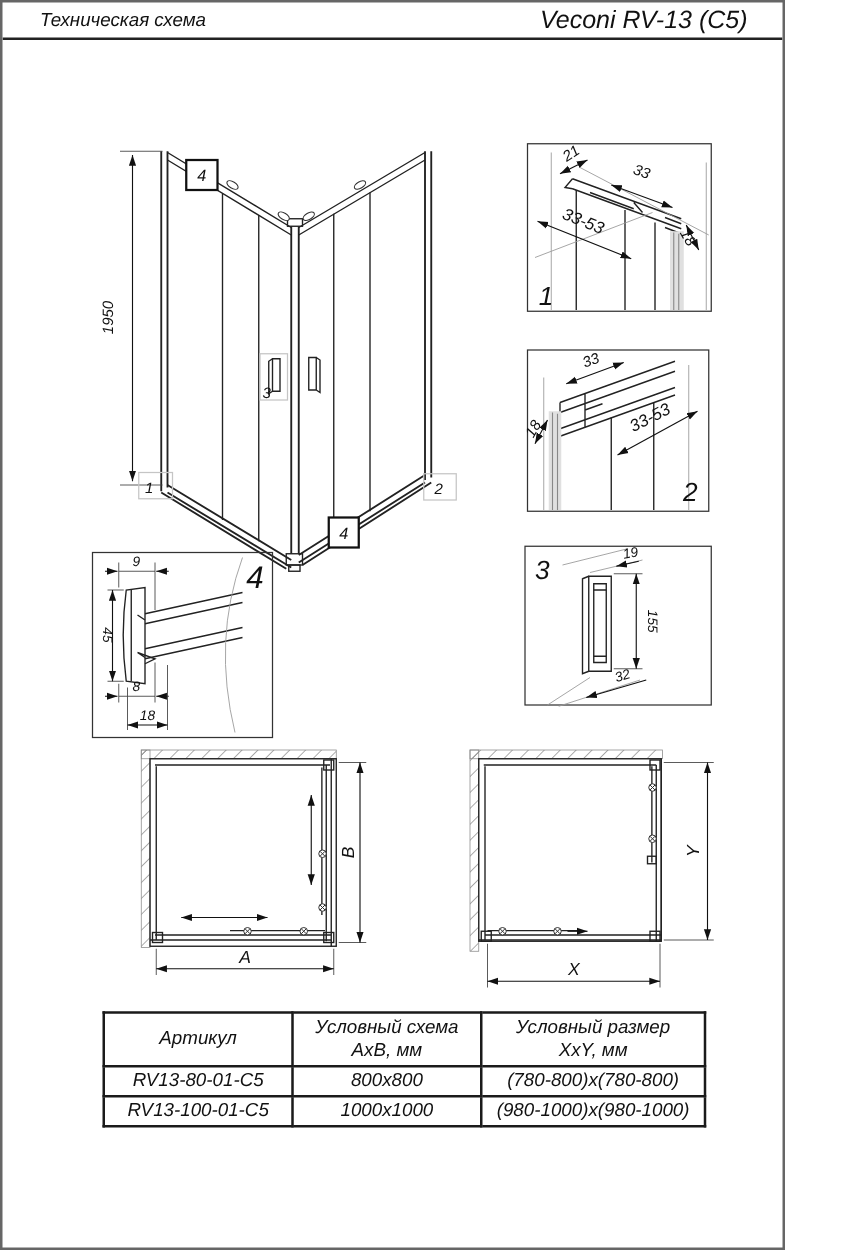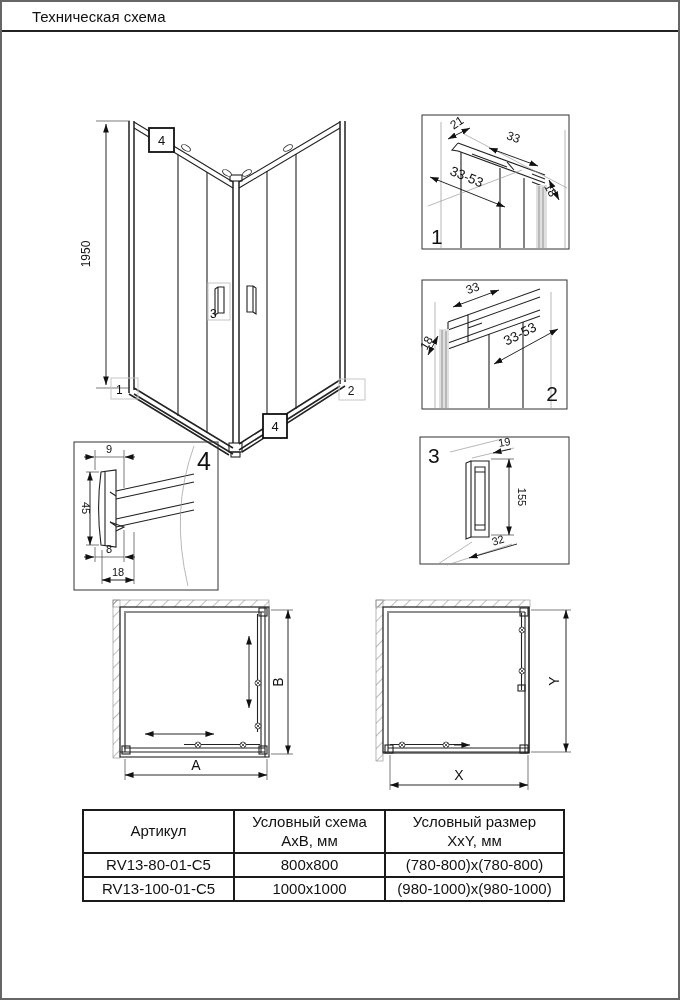--- a/index.html
+++ b/index.html
@@ -1,17 +1,17 @@
 <!DOCTYPE html>
 <html><head>
 <meta charset="utf-8">
 <style>
   html,body{margin:0;padding:0;background:#fff;}
-  .page{position:relative;width:680px;height:1000px;background:#fff;box-sizing:border-box;
-        border:2px solid #666;font-family:"Liberation Sans",sans-serif;overflow:hidden;}
+  .page{position:relative;width:628px;height:1000px;background:#fff;box-sizing:border-box;
+        border:2px solid #666;font-family:"Liberation Sans",sans-serif;overflow:hidden;font-style:italic;}
   .hdr{position:absolute;left:0;top:0;width:100%;height:30px;border-bottom:2px solid #222;
        box-sizing:border-box;display:flex;justify-content:space-between;align-items:center;
        padding:0 28px 0 30px;}
   .hdr-left{font-size:15px;color:#111;}
   .hdr-right{font-size:20px;color:#111;}
   svg.draw{position:absolute;left:0;top:0;}
   .ln{stroke:#222;stroke-width:1.1;fill:none;}
   .ln2{stroke:#222;stroke-width:1.5;fill:none;}
   .thin{stroke:#999;stroke-width:0.7;fill:none;}
   .gray{stroke:#888;stroke-width:0.9;fill:none;}
@@ -36,20 +36,21 @@
   .spec th{height:41px;}
   .spec td{height:22px;}
 </style>
 </head>
 <body>
 
 <div class="page">
 
   <div class="hdr">
     <span class="hdr-left">Техническая схема</span>
+    <span class="hdr-right">Veconi RV-13 (C5)</span>
   </div>
 
   <svg class="draw" width="680" height="1000" viewBox="0 0 680 1000">
     <defs>
       <marker id="ar" viewBox="0 0 10 10" refX="9.5" refY="5" markerWidth="9" markerHeight="9" markerUnits="userSpaceOnUse" orient="auto-start-reverse">
         <path d="M0,1.8 L9.5,5 L0,8.2 Z" fill="#111"></path>
       </marker>
       <pattern id="hatch" width="9" height="9" patternUnits="userSpaceOnUse" patternTransform="rotate(45)">
         <line x1="0" y1="0" x2="0" y2="9" stroke="#7a7a7a" stroke-width="1"></line>
       </pattern>

